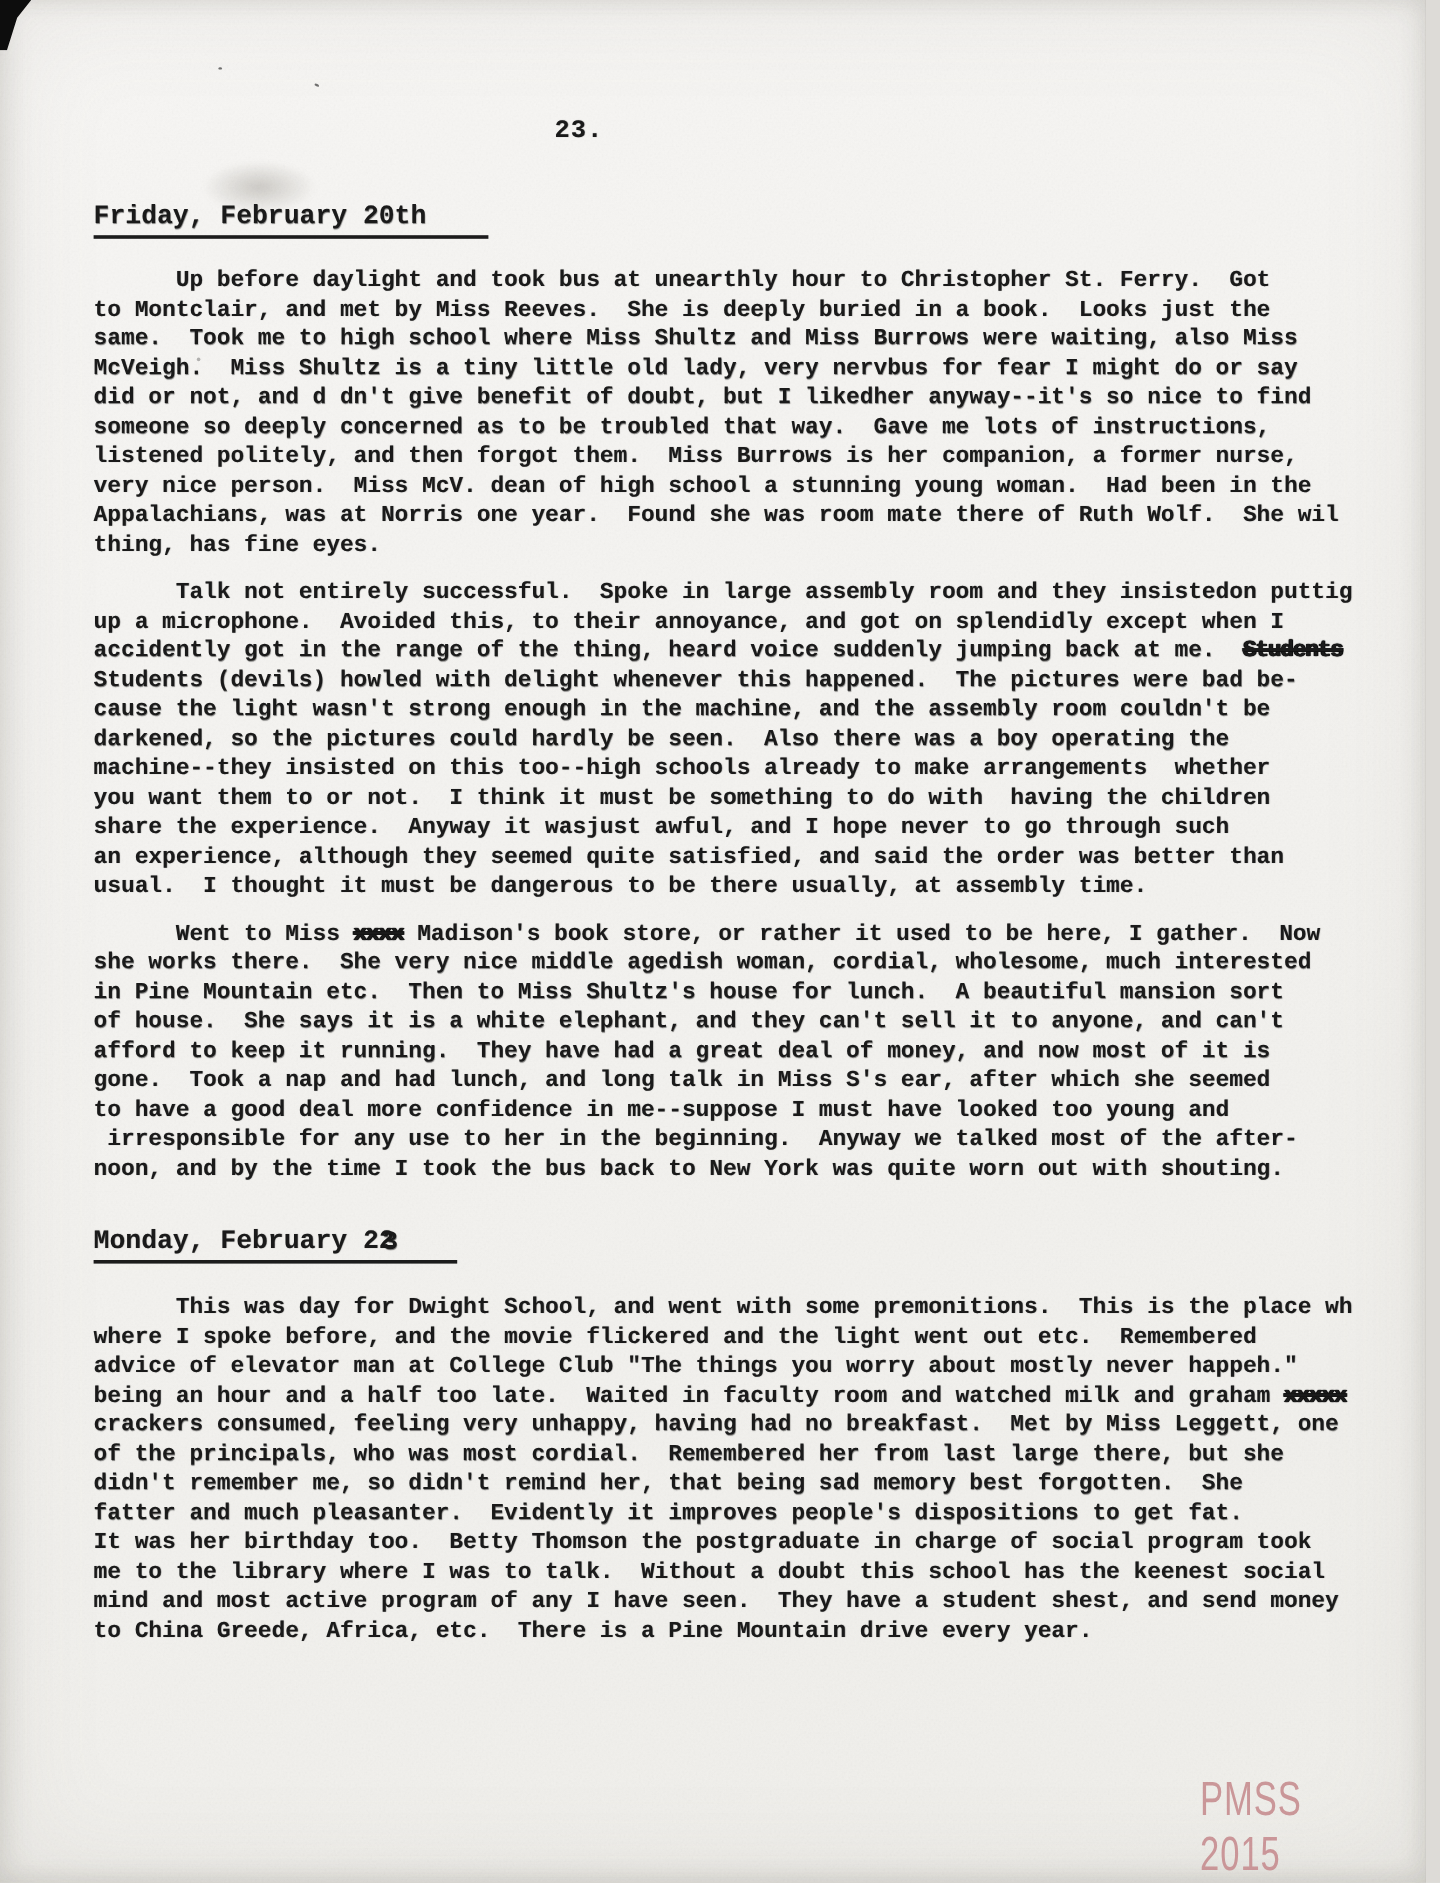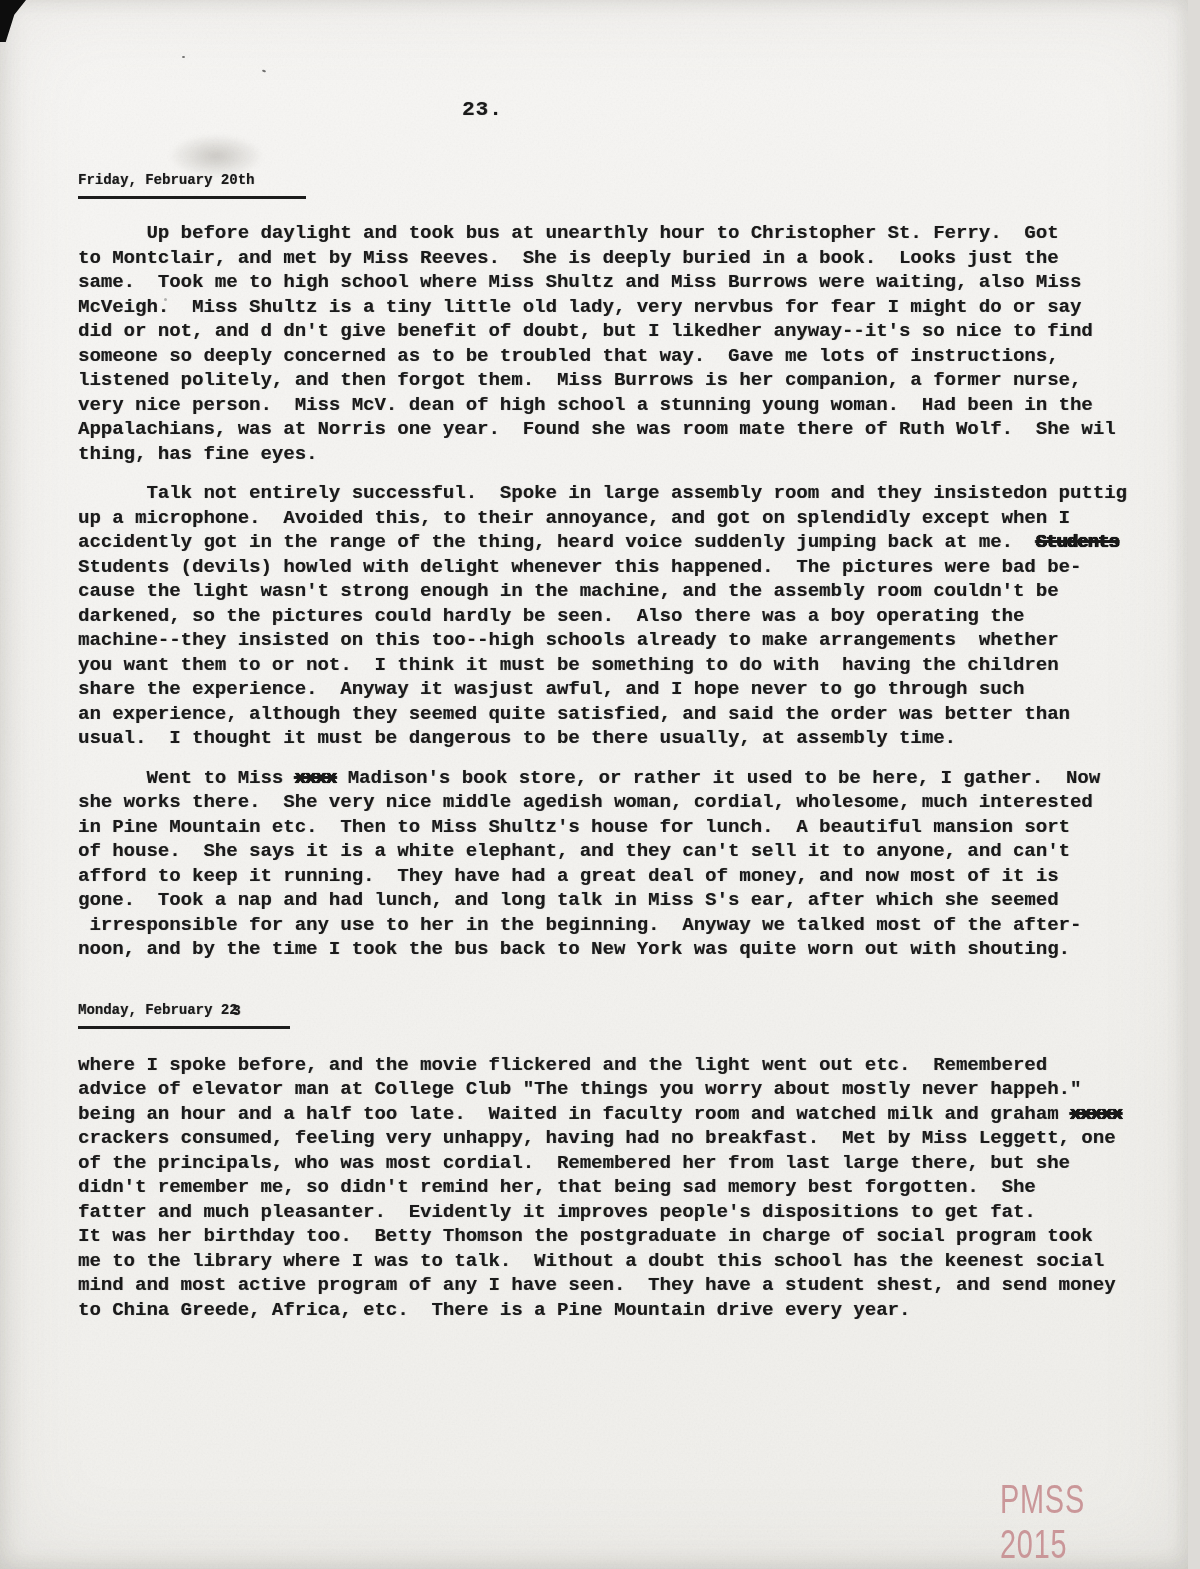--- a/index.html
+++ b/index.html
@@ -16,21 +16,21 @@
   .pagenum{
     position:absolute;left:462px;top:98px;font-size:21px;letter-spacing:1px;
     text-shadow:0.4px 0.4px 0.7px rgba(15,15,15,0.55);
   }
   .content{
     position:absolute;left:78px;top:168px;width:1082px;
     text-shadow:0.4px 0.4px 0.7px rgba(15,15,15,0.5);
     filter:blur(0.22px);
   }
   .heading{
-    display:inline-block;margin:0 0 22px 0;font-size:14px;line-height:25px;
+    display:inline-block;margin:0 0 22px 0;font-size:22px;line-height:25px;
     white-space:pre;border-bottom:3px solid #1c1c1c;padding:0 52px 3px 0;
     font-weight:700;
   }
   .heading-monday{margin-top:36px;margin-bottom:24px;}
   .para{margin:0;}
   .para + .para{margin-top:15px;}
   .tline{white-space:pre;font-size:19px;line-height:24.5px;}
   .struck{
     font-weight:700;letter-spacing:-1px;
     text-decoration:line-through;text-decoration-thickness:3px;
@@ -102,29 +102,31 @@
         <div class="tline">an experience, although they seemed quite satisfied, and said the order was better than</div>
         <div class="tline">usual.  I thought it must be dangerous to be there usually, at assembly time.</div>
       </div>
     <div class="para">
         <div class="tline"><span>      Went to Miss </span><span class="struck">xxxx</span><span> Madison's book store, or rather it used to be here, I gather.  Now</span></div>
         <div class="tline">she works there.  She very nice middle agedish woman, cordial, wholesome, much interested</div>
         <div class="tline">in Pine Mountain etc.  Then to Miss Shultz's house for lunch.  A beautiful mansion sort</div>
         <div class="tline">of house.  She says it is a white elephant, and they can't sell it to anyone, and can't</div>
         <div class="tline">afford to keep it running.  They have had a great deal of money, and now most of it is</div>
         <div class="tline">gone.  Took a nap and had lunch, and long talk in Miss S's ear, after which she seemed</div>
+        <div class="tline">to have a good deal more confidence in me--suppose I must have looked too young and</div>
         <div class="tline"> irresponsible for any use to her in the beginning.  Anyway we talked most of the after-</div>
         <div class="tline">noon, and by the time I took the bus back to New York was quite worn out with shouting.</div>
       </div>
 
     <div>
       <h2 class="heading heading-monday"><span>Monday, February 2</span><span class="overtype"><span class="under">2</span><span class="over">3</span></span></h2>
     </div>
 
     <div class="para">
+        <div class="tline">      This was day for Dwight School, and went with some premonitions.  This is the place wh</div>
         <div class="tline">where I spoke before, and the movie flickered and the light went out etc.  Remembered</div>
         <div class="tline">advice of elevator man at College Club "The things you worry about mostly never happeh."</div>
         <div class="tline"><span>being an hour and a half too late.  Waited in faculty room and watched milk and graham </span><span class="struck">xxxxx</span><span></span></div>
         <div class="tline">crackers consumed, feeling very unhappy, having had no breakfast.  Met by Miss Leggett, one</div>
         <div class="tline">of the principals, who was most cordial.  Remembered her from last large there, but she</div>
         <div class="tline">didn't remember me, so didn't remind her, that being sad memory best forgotten.  She</div>
         <div class="tline">fatter and much pleasanter.  Evidently it improves people's dispositions to get fat.</div>
         <div class="tline">It was her birthday too.  Betty Thomson the postgraduate in charge of social program took</div>
         <div class="tline">me to the library where I was to talk.  Without a doubt this school has the keenest social</div>
         <div class="tline">mind and most active program of any I have seen.  They have a student shest, and send money</div>

